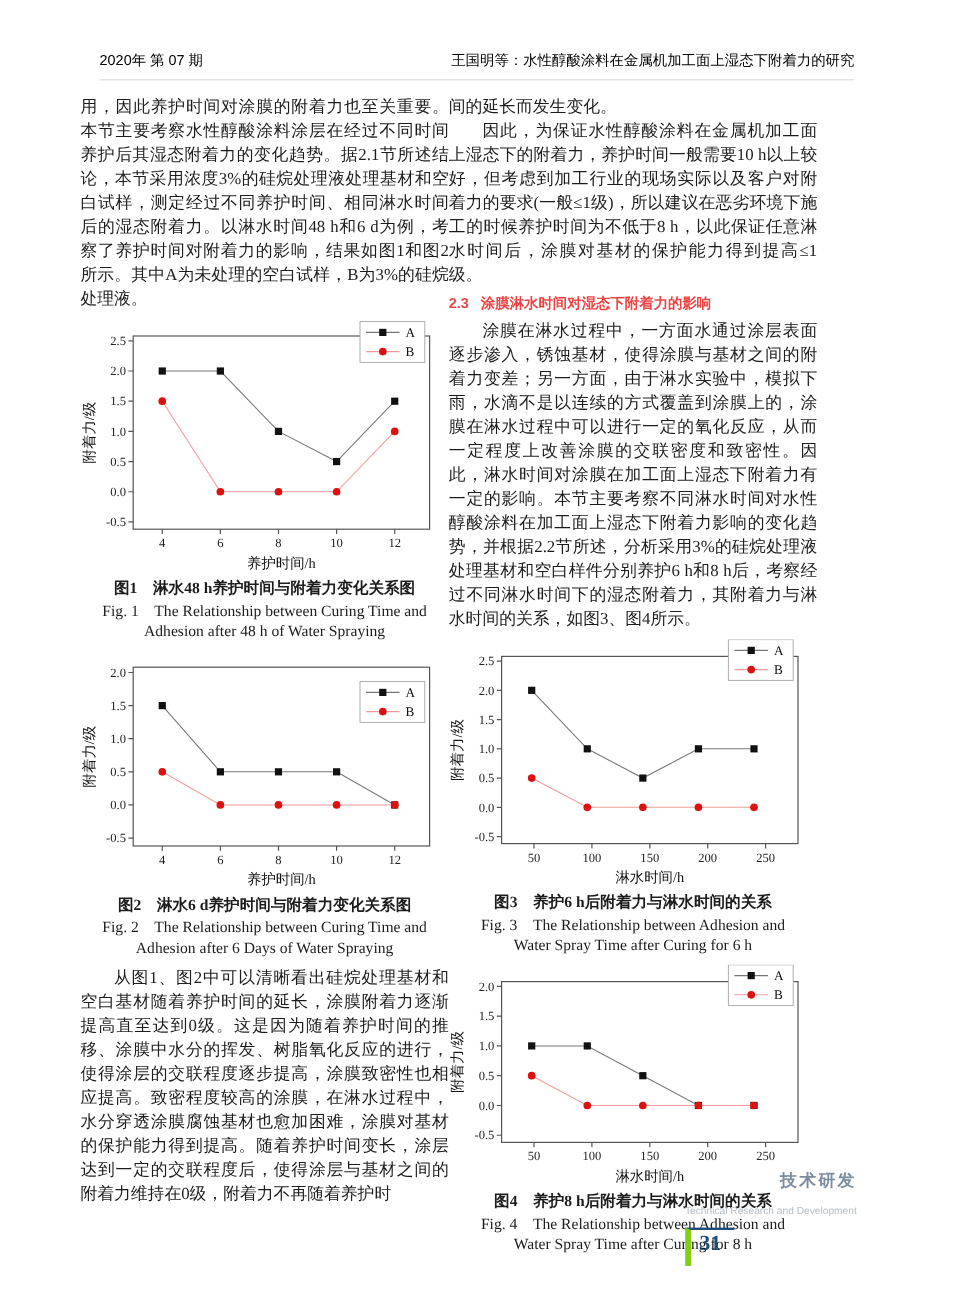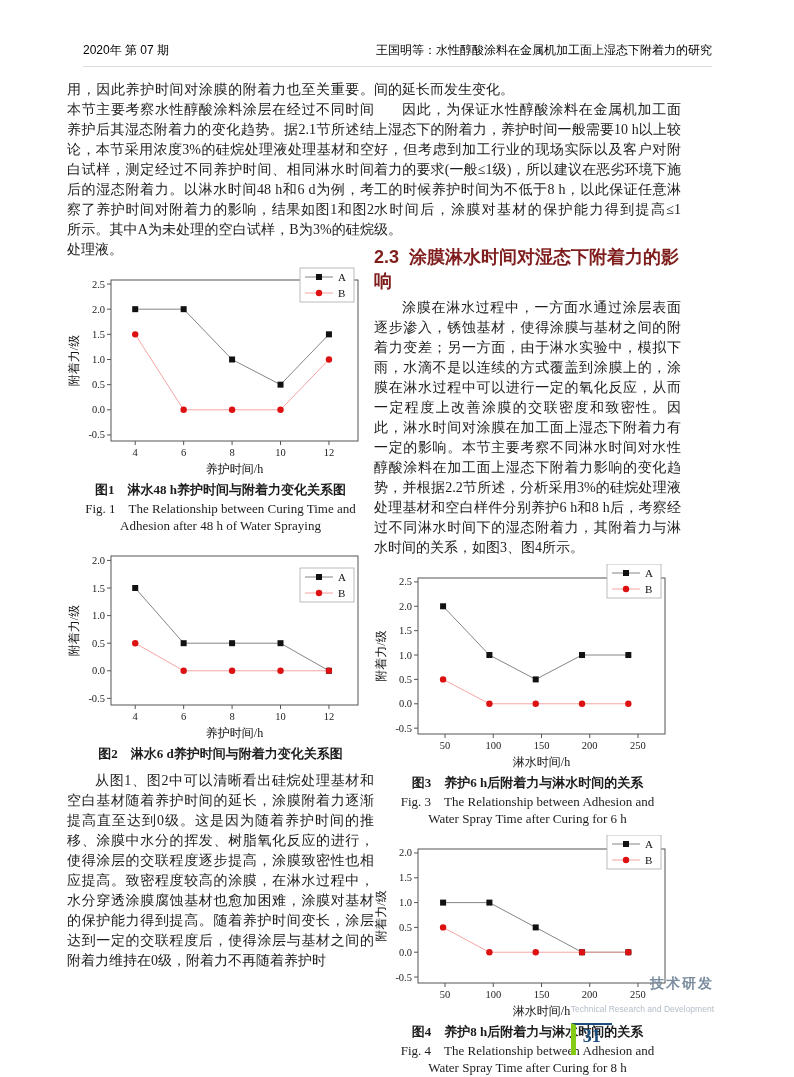--- a/index.html
+++ b/index.html
@@ -25,21 +25,21 @@
     display:flex; 
   }
   .col { width:307px; }
   p.body {
     font-size:14px; line-height:20px; text-align:justify;
     text-justify:inter-ideograph; word-break:break-all;
   }
   p.indent { text-indent:2em; }
 
   .sec-head {
-    margin:5px 0 5px 0; font-size:18px; font-weight:bold; color:#7f1d1d;
+    margin:5px 0 5px 0; font-size:12px; font-weight:bold; color:#ef4444;
     font-family:"Liberation Sans","DejaVu Sans",sans-serif;
   }
   .sec-head .num { margin-right:10px; }
 
   
   figure { margin:6px 0 8px 0; }
   svg.chart { display:block; }
   .cap-zh {
     font-size:13px; font-weight:bold; text-align:center; line-height:18px; margin-top:0;
   }
@@ -184,20 +184,21 @@
             <rect x="233" y="26" width="54" height="34" fill="#fff" stroke="#aaa" stroke-width="0.8"></rect>
             <line x1="238" y1="35" x2="266" y2="35" stroke="#777777" stroke-width="0.9"></line>
             <rect x="249" y="32" width="6" height="6" fill="#111111"></rect>
             <text x="271" y="38.5" class="legendtxt">A</text>
             <line x1="238" y1="51" x2="266" y2="51" stroke="#f49a9a" stroke-width="0.9"></line>
             <circle cx="252" cy="51" r="3.2" fill="#dd1111"></circle>
             <text x="271" y="54.5" class="legendtxt">B</text>
           </svg>
         <figcaption>
           <div class="cap-zh">图2　淋水6 d养护时间与附着力变化关系图</div>
+          <div class="cap-en">Fig. 2　The Relationship between Curing Time and Adhesion after 6 Days of Water Spraying</div>
         </figcaption>
       </figure>
 
       <p class="body indent">从图1、图2中可以清晰看出硅烷处理基材和空白基材随着养护时间的延长，涂膜附着力逐渐提高直至达到0级。这是因为随着养护时间的推移、涂膜中水分的挥发、树脂氧化反应的进行，使得涂层的交联程度逐步提高，涂膜致密性也相应提高。致密程度较高的涂膜，在淋水过程中，水分穿透涂膜腐蚀基材也愈加困难，涂膜对基材的保护能力得到提高。随着养护时间变长，涂层达到一定的交联程度后，使得涂层与基材之间的附着力维持在0级，附着力不再随着养护时</p>
     </div>
 
     <div class="col">
       <p class="body">间的延长而发生变化。</p>
       <p class="body indent">因此，为保证水性醇酸涂料在金属机加工面上湿态下的附着力，养护时间一般需要10 h以上较好，但考虑到加工行业的现场实际以及客户对附着力的要求(一般≤1级)，所以建议在恶劣环境下施工的时候养护时间为不低于8 h，以此保证任意淋水时间后，涂膜对基材的保护能力得到提高≤1级。</p>
 

